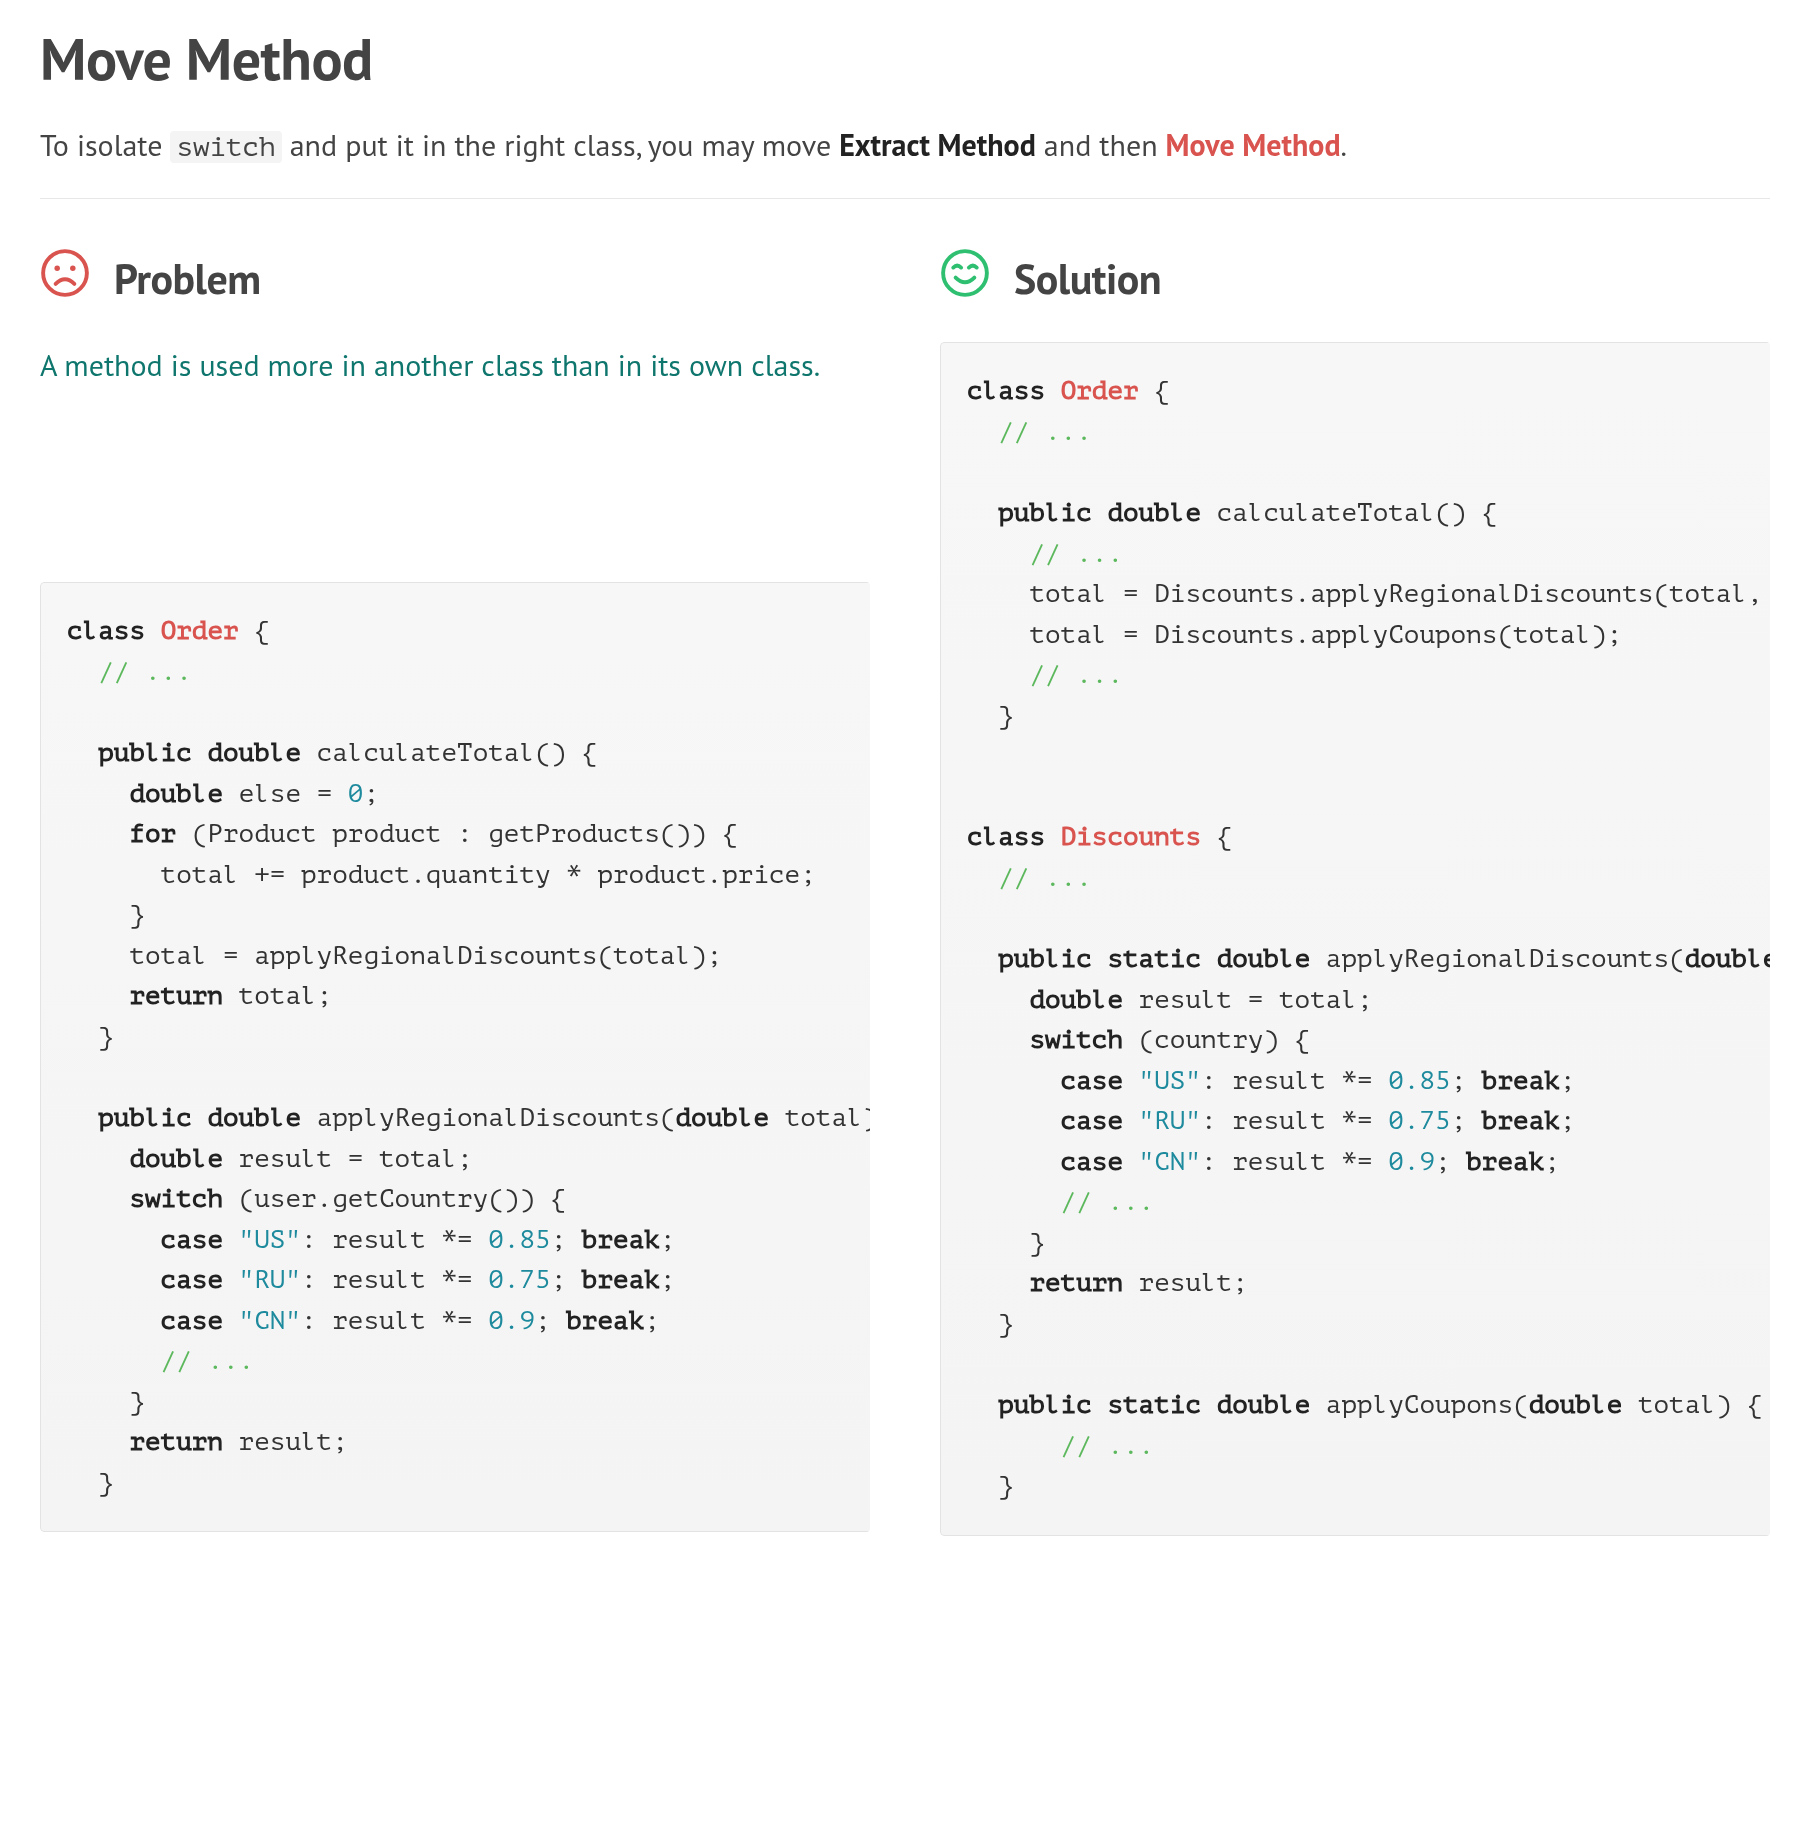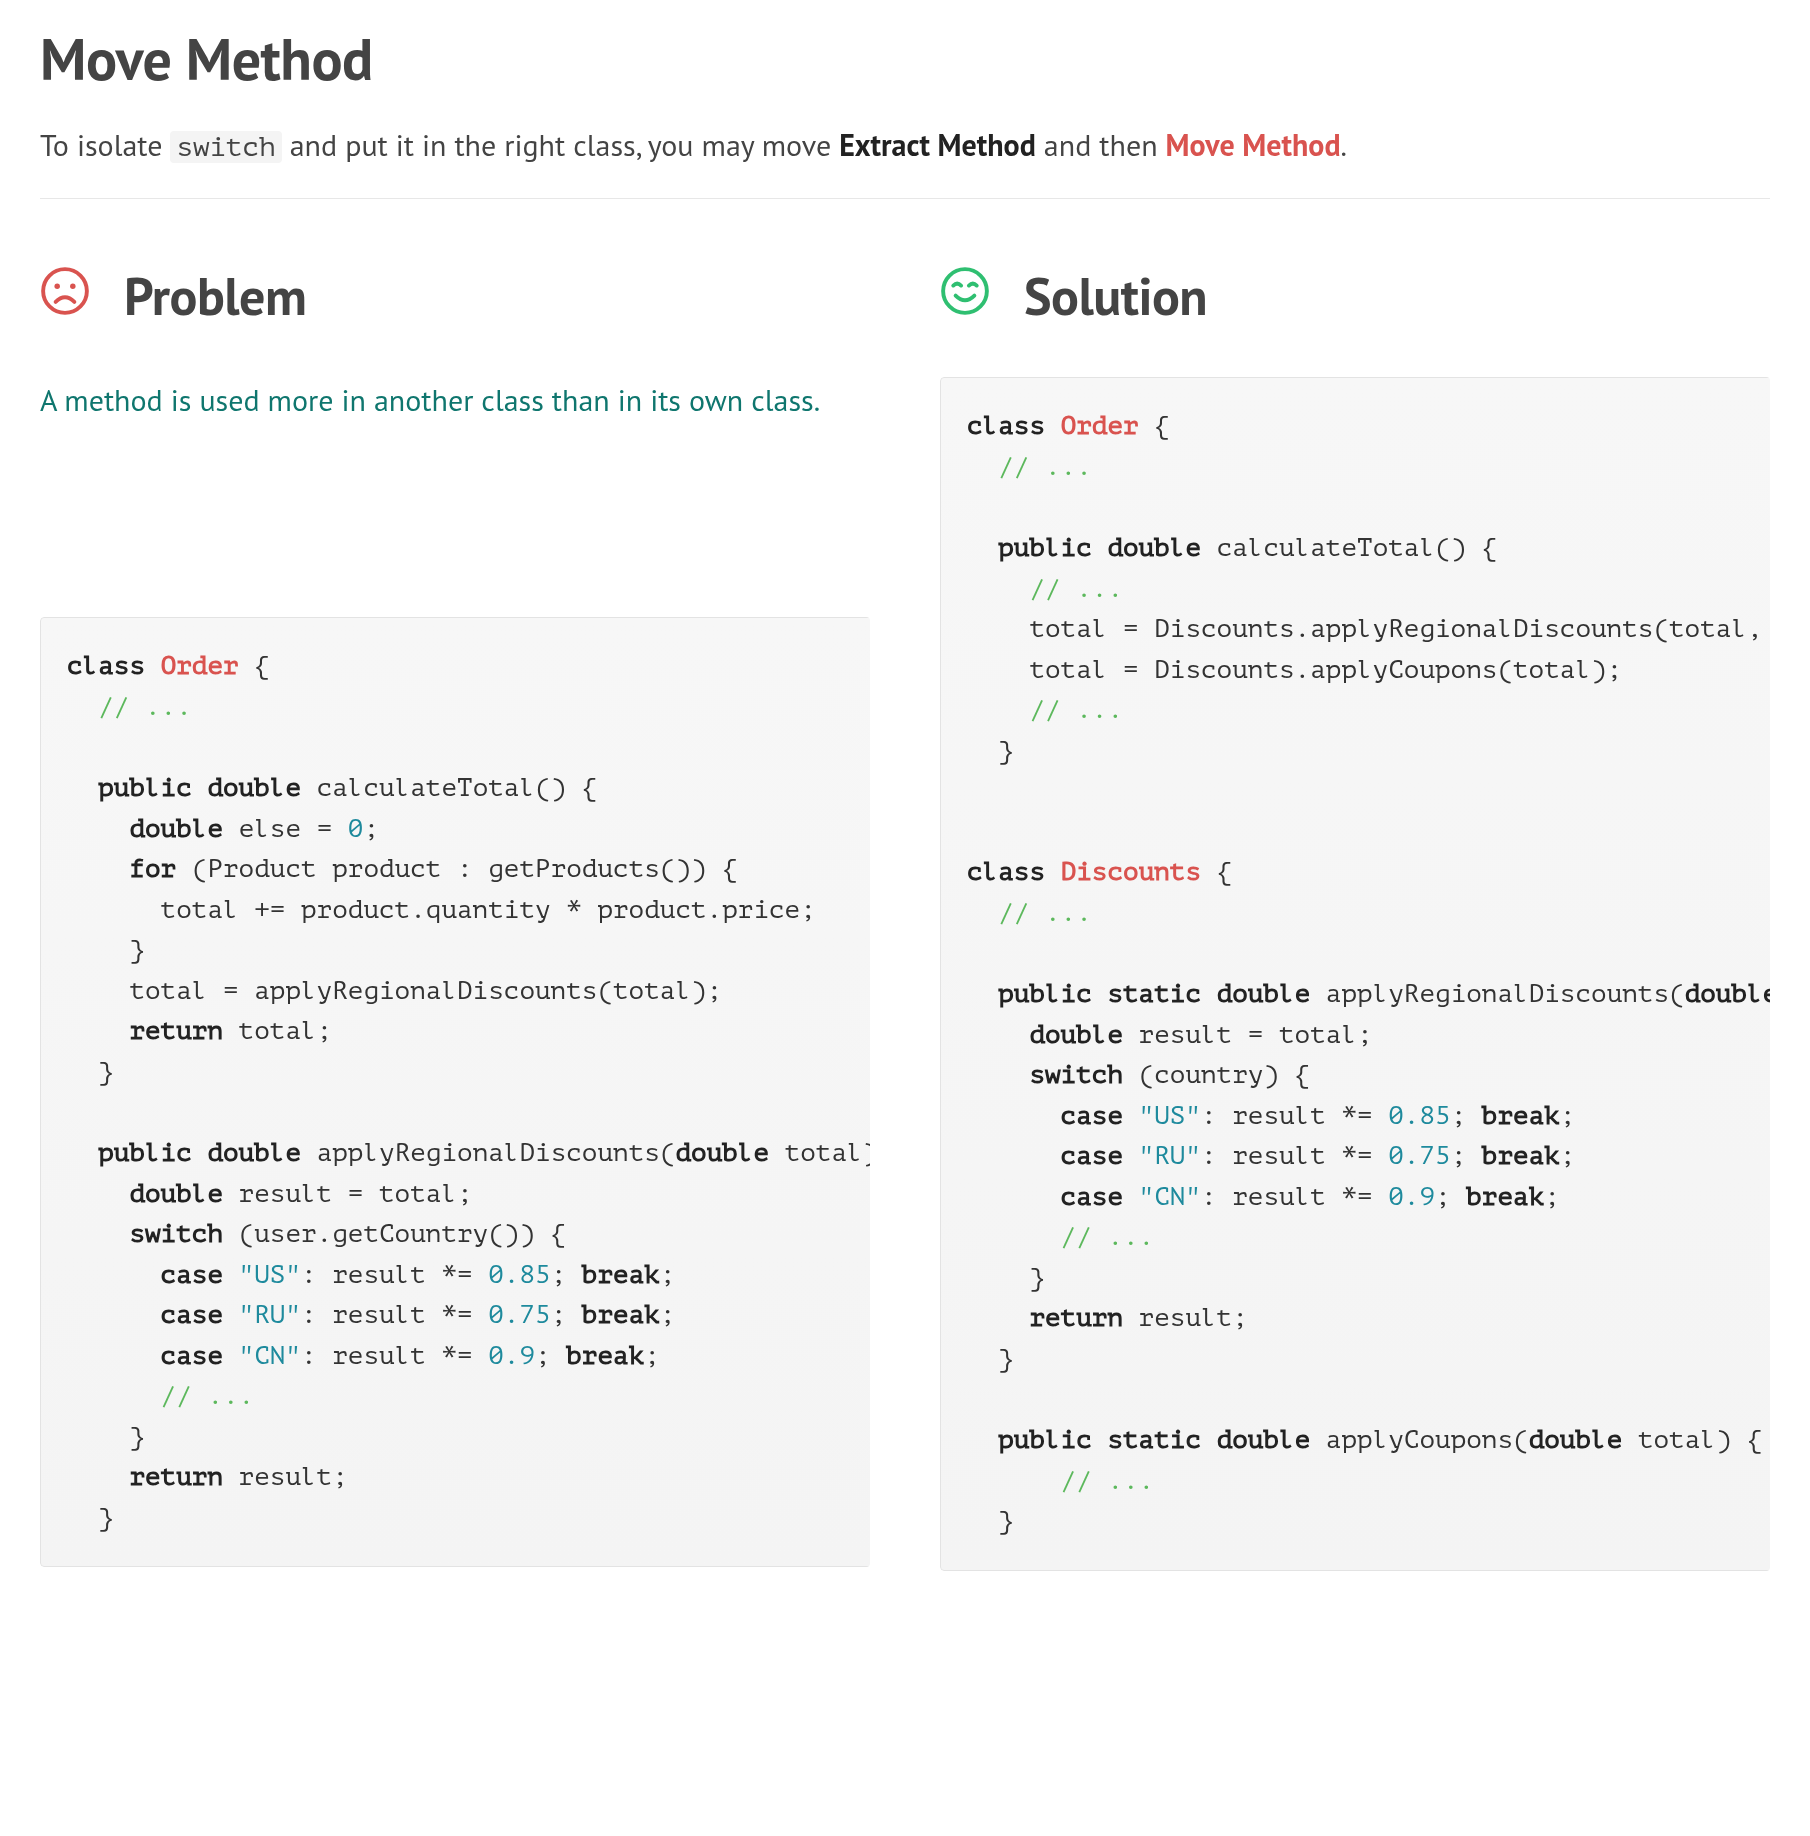--- a/index.html
+++ b/index.html
@@ -51,24 +51,24 @@
     min-width: 0;
   }
   .col-head {
     display: flex;
     align-items: center;
     gap: 16px;
     margin-bottom: 24px;
   }
   .col-head svg { width: 50px; height: 50px; flex: 0 0 50px; }
   .col-head h2 {
-    font-size: 52px;
+    font-size: 42px;
     font-weight: 700;
     color: #444;
-    margin: 18px;
+    margin: 8px;
     letter-spacing: -0.5px;
   }
   .col-desc {
     font-size: 30px;
     color: #0f766e;
     margin-bottom: 40px;
     min-height: 200px;
   }
   .code-box-wrap {
     overflow-x: auto;

